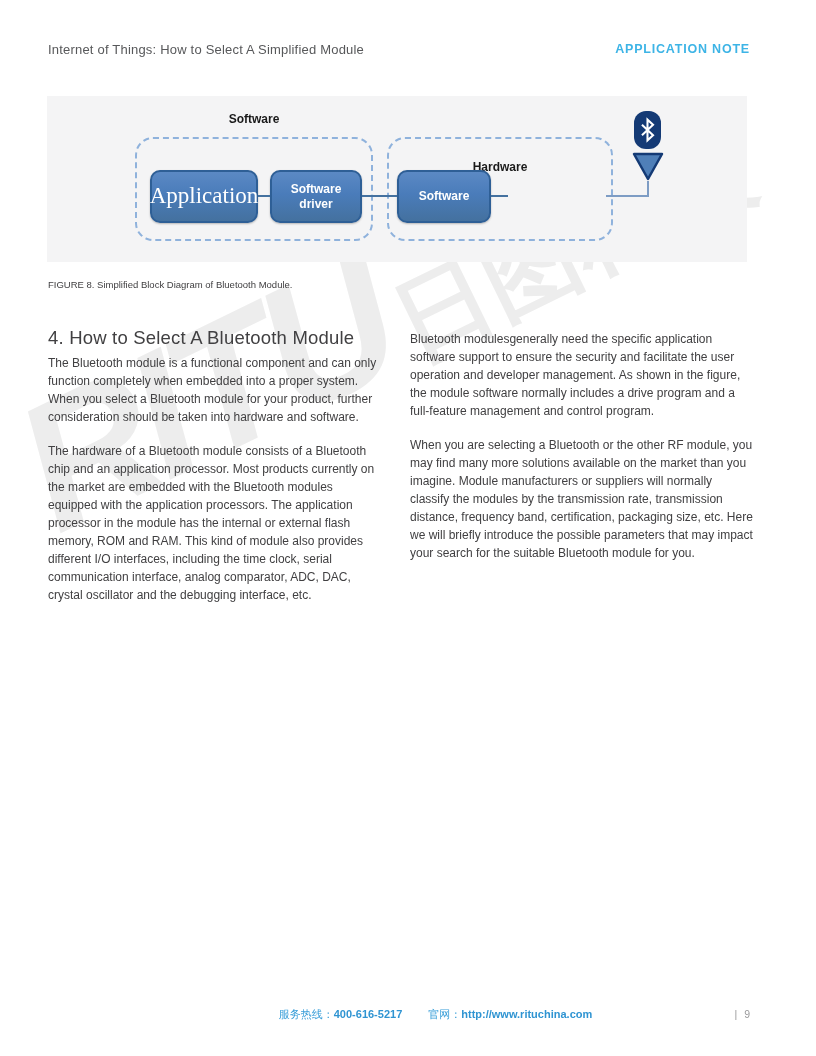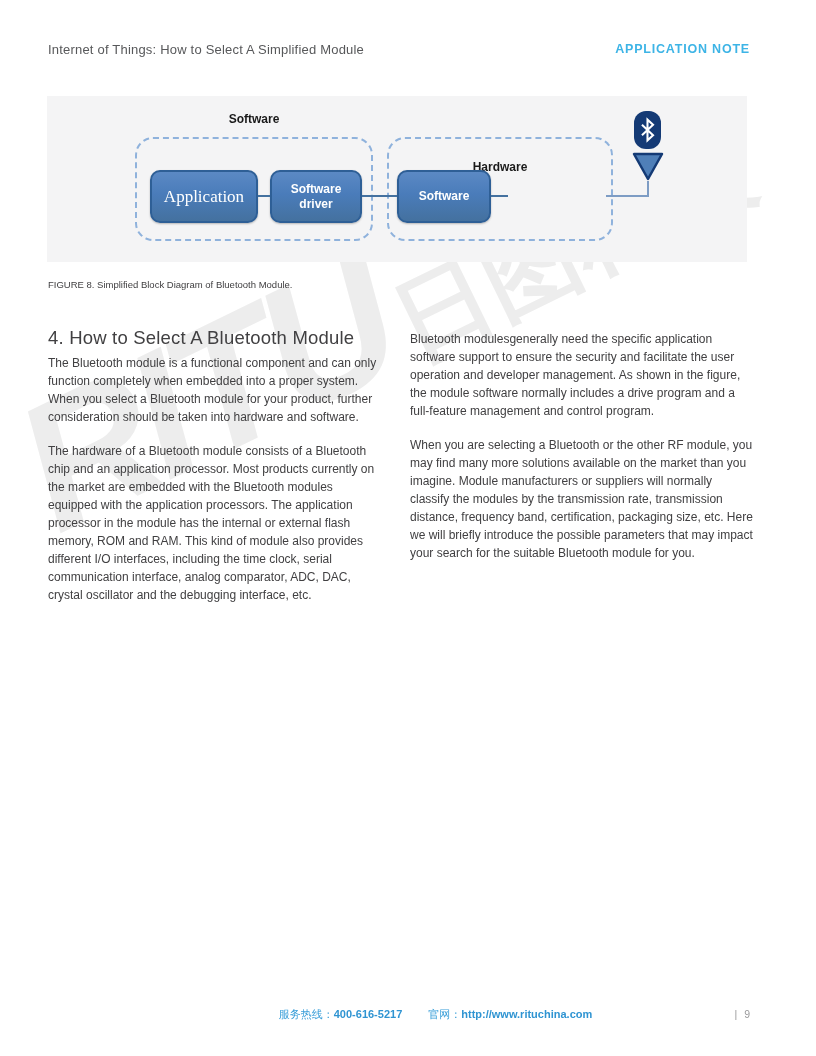--- a/index.html
+++ b/index.html
@@ -44,21 +44,21 @@
   }
   .dashed-box.sw { left:88px; width:238px; }
   .dashed-box.hw { left:340px; width:226px; }
   .blk {
     position:absolute; top:74px; height:53px; border:2px solid #2e5f96;
     border-radius:10px; background:linear-gradient(180deg,#5b89c4 0%,#4a7cba 45%,#44719f 100%);
     color:#ffffff; display:flex; align-items:center; justify-content:center;
     text-align:center; font-weight:bold; font-size:12px; line-height:1.25;
     box-shadow:0 1px 2px rgba(0,0,0,0.25);
   }
-  .blk.application { left:103px; width:108px; font-family:"Liberation Serif", serif; font-weight:normal; font-size:17px; }
+  .blk.application { left:103px; width:108px; font-family:"Liberation Serif", serif; font-weight:normal; font-size:23px; }
   .blk.swdriver   { left:223px; width:92px; padding:0 28px; }
   .blk.processor  { left:350px; width:94px; }
   .blk.btchip     { left:461px; width:98px; padding:0 12px; }
   .conn { position:absolute; background:#44719f; }
   .conn.c1 { left:211px; top:99px; width:12px; height:2px; }
   .conn.c2 { left:315px; top:99px; width:35px; height:2px; }
   .conn.c3 { left:444px; top:99px; width:17px; height:2px; }
   .conn.c4 { left:559px; top:99px; width:43px; height:2px; background:#7d9cc4; }
   .conn.stem { left:600px; top:85px; width:2px; height:15px; background:#7d9cc4; }
   .bt-logo {

